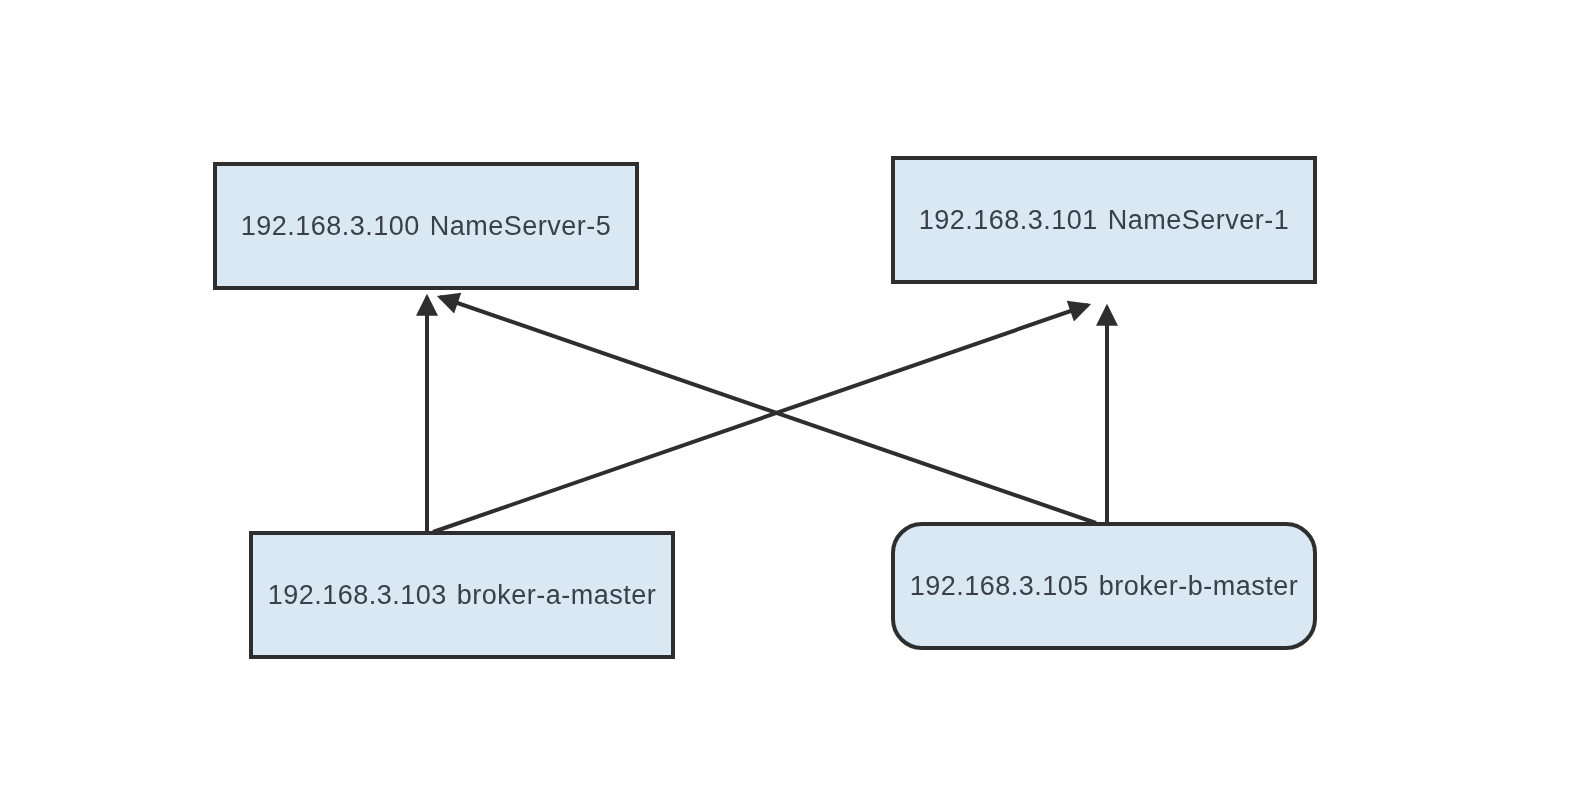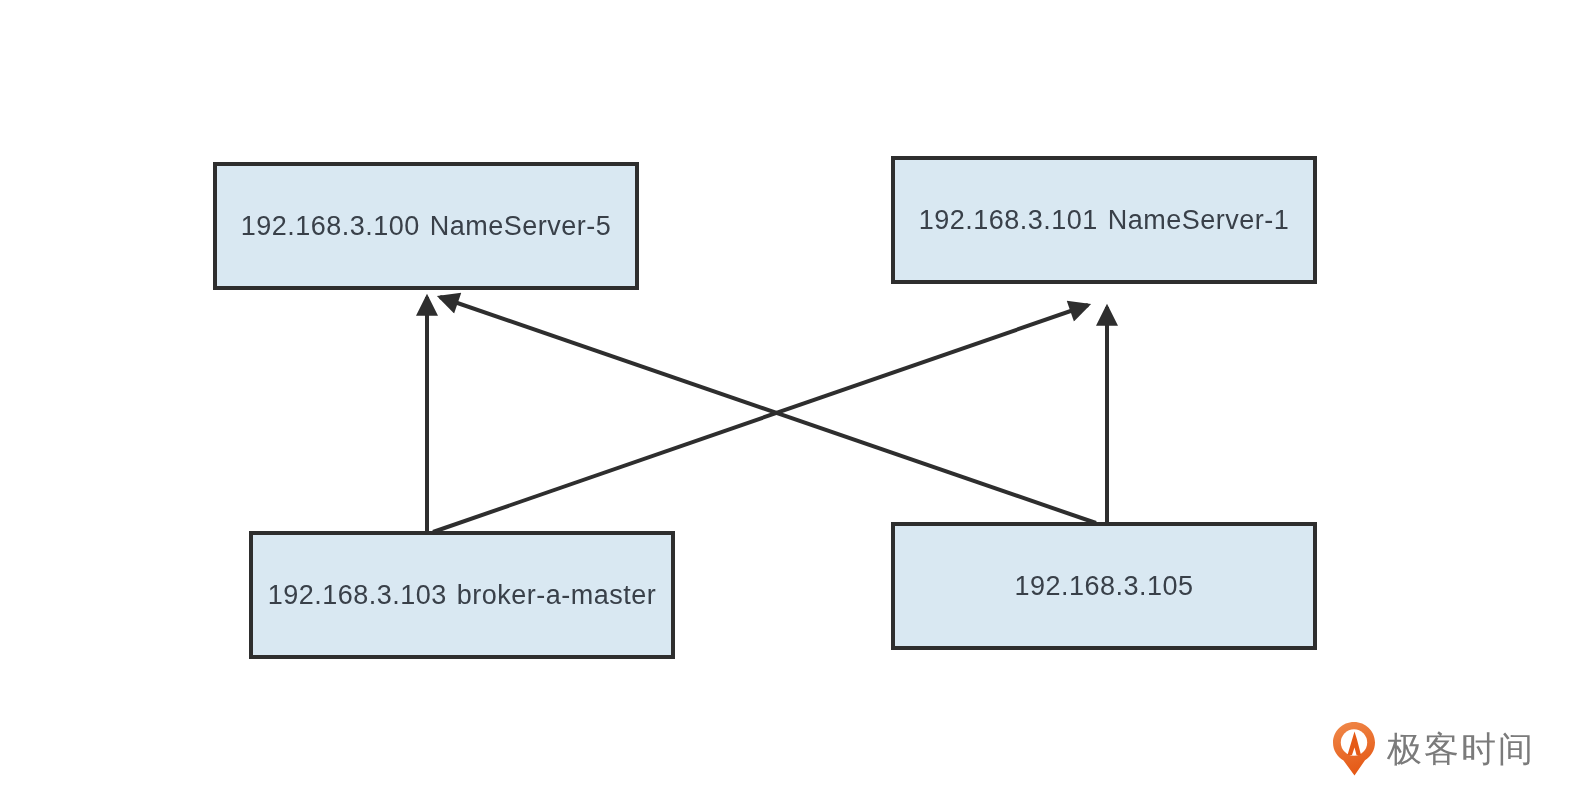--- a/index.html
+++ b/index.html
@@ -39,21 +39,21 @@
   .node .line {
     font-size: 27px;
     line-height: 30px;
     color: #394049;
     letter-spacing: 0.5px;
     white-space: nowrap;
   }
   #node-ns1 { left: 213px; top: 162px; }
   #node-ns2 { left: 891px; top: 156px; }
   #node-brka { left: 213px; top: 531px; margin-left: 36px; }
-  #node-brkb { left: 891px; top: 522px; }
+  #node-brkb { left: 891px; top: 522px; border-radius: 31px; }
 
   .brand {
     position: absolute;
     left: 1333px;
     top: 722px;
     display: flex;
     align-items: center;
   }
   .brand .logo-icon-wrap {
     width: 42px;
@@ -99,35 +99,17 @@
     <div class="line">NameServer-1</div>
   </div>
 
   <div class="node" id="node-brka">
     <div class="line">192.168.3.103</div>
     <div class="line">broker-a-master</div>
   </div>
 
   <div class="node" id="node-brkb">
     <div class="line">192.168.3.105</div>
+    <div class="line">broker-b-master</div>
   </div>
 
-  <div class="brand">
-    <div class="logo-icon-wrap">
-      <svg width="42" height="54" viewBox="0 0 42 54" xmlns="http://www.w3.org/2000/svg">
-        <defs>
-          <linearGradient id="lg" x1="0" y1="0" x2="0.3" y2="1">
-            <stop offset="0" stop-color="#f08a4b"></stop>
-            <stop offset="1" stop-color="#e55a17"></stop>
-          </linearGradient>
-        </defs>
-
-        <path fill="url(#lg)" d="M21 0 C32.6 0 42 9.2 42 20.6 C42 28.3 37.9 34.6 32 38.2 L21.5 53.5 L10.5 38.5 C4.3 35 0 28.5 0 20.6 C0 9.2 9.4 0 21 0 Z"></path>
-
-        <circle cx="21" cy="20.5" r="13.2" fill="#ffffff"></circle>
-
-        <path fill="#e55a17" d="M14.5 33 L21.5 9.5 L24 17.5 L28 33 L23.5 33 L21.5 25.5 L19 33 Z"></path>
-      </svg>
-    </div>
-    <div class="logo-text">极客时间</div>
-  </div>
 
 </div>
 
 </body></html>

